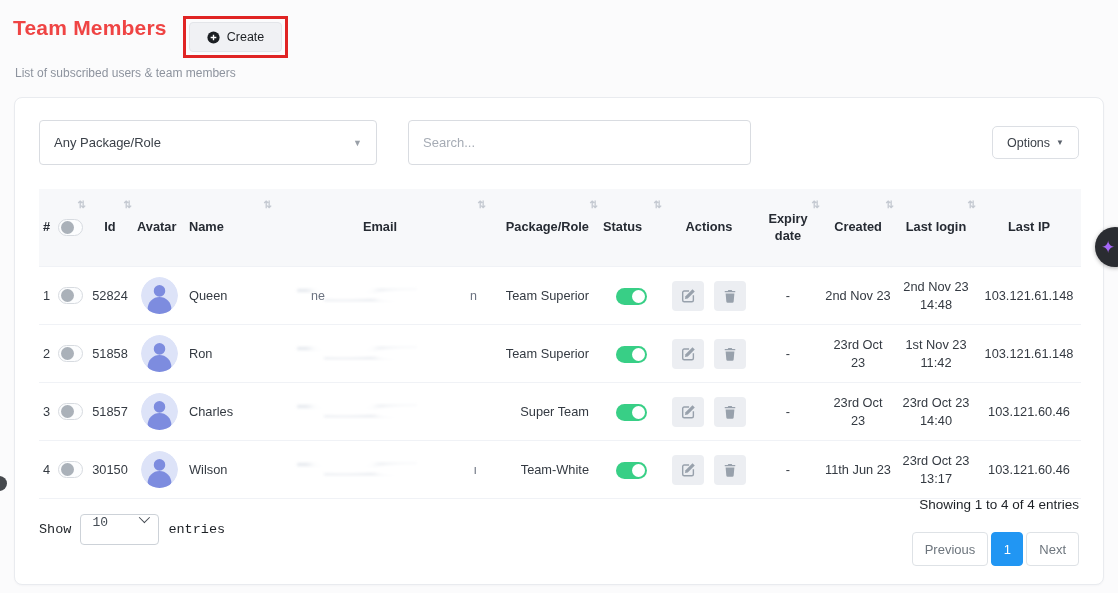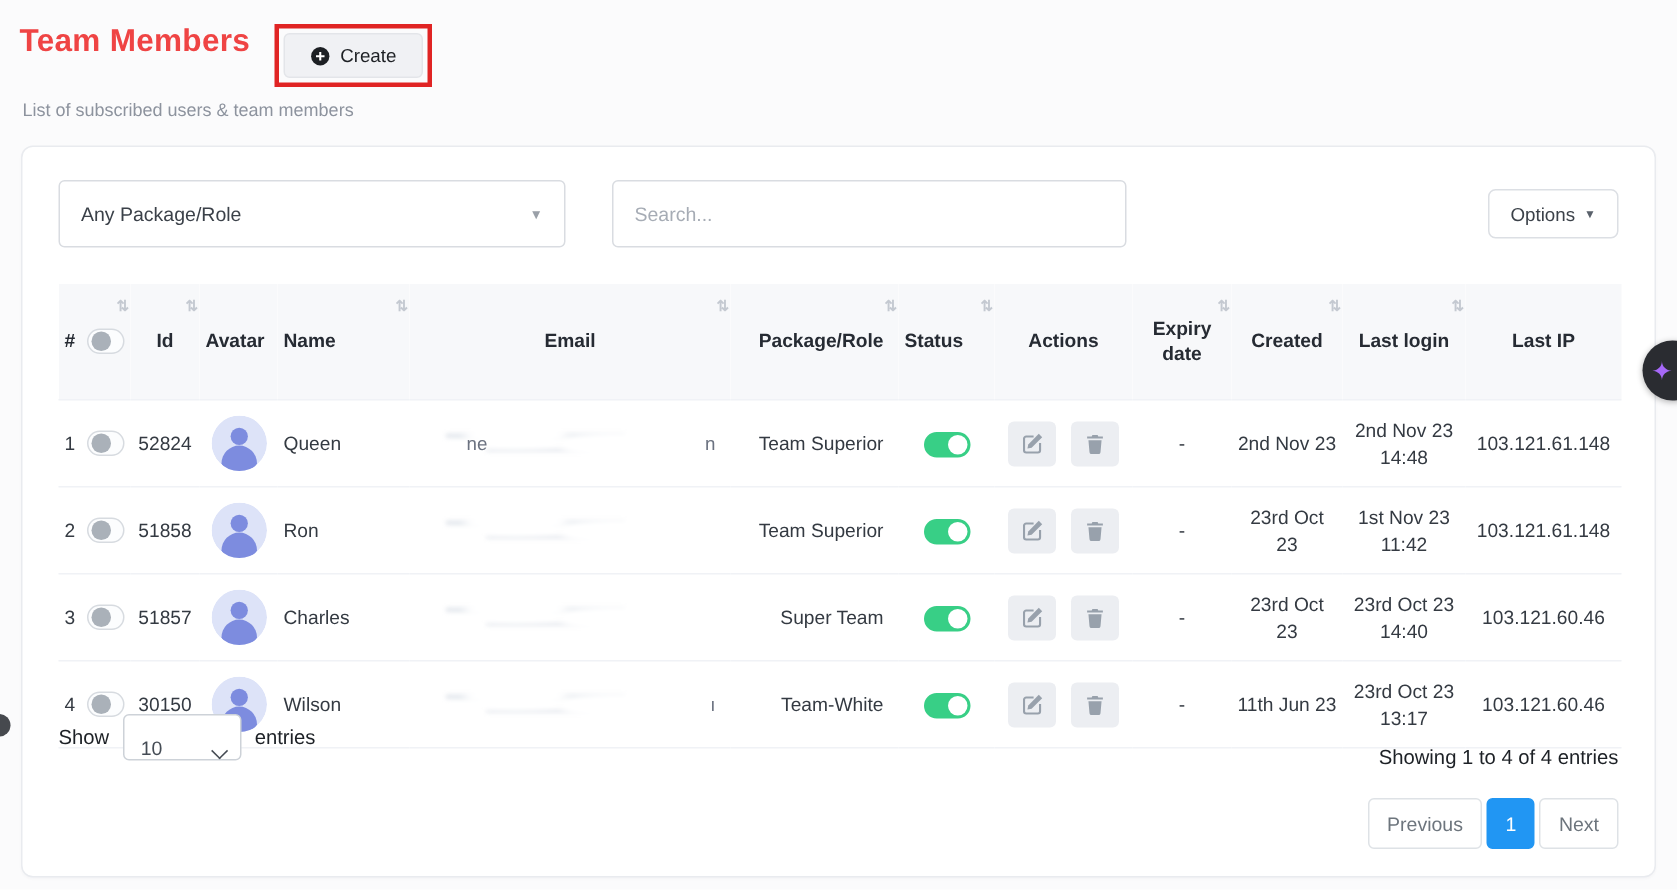--- a/index.html
+++ b/index.html
@@ -83,24 +83,24 @@
     width:32px; height:30px; border:none; border-radius:4px; background:#eceef2;
     cursor:pointer; margin:0 3px;
   }
   
   .smudge { position:relative; height:34px; margin:0 2px; overflow:hidden; }
   .smudge .stroke { position:absolute; background:#e3e7ed; filter:blur(1.5px); border-radius:3px; }
   .smudge .blob { position:absolute; background:#fff; filter:blur(3px); border-radius:50%; }
   .frag { position:absolute; font-size:12.5px; color:#6b7280; top:9px; }
   .frag.l { left:32px; } .frag.r { right:4px; }
   
-  .show-wrap { position:absolute; left:24px; top:378px; display:flex; align-items:center; gap:9px; font-size:13.5px; color:#1d2126; }
+  .show-wrap { position:absolute; left:24px; top:416px; display:flex; align-items:center; gap:9px; font-size:13.5px; color:#1d2126;font-family:Liberation Mono, monospace; }
   .show-select {
     width:79px; height:31px; border:1px solid #cdd2d8; border-radius:4px; background:#fff;
-    display:flex; align-items:flex-end; padding:0 11px; font-size:13px; color:#4a5век058; cursor:pointer; color:#454c55;
+    display:flex; align-items:flex-start; padding:0 11px; font-size:13px; color:#4a5век058; cursor:pointer; color:#454c55;
   }
   .show-select .chev { margin-left:auto; width:8px; height:8px; border-right:1.6px solid #444a52; border-bottom:1.6px solid #444a52; transform:rotate(45deg) translateY(-2px); }
   .showing-text { position:absolute; right:24px; top:399px; font-size:13.5px; color:#1d2126; }
   .pagination { position:absolute; right:24px; top:434px; display:flex; gap:3px;justify-content:space-between; }
   .page-btn {
     min-width:50px; height:34px; padding:0 12px; background:#fff;
     border:1px solid #dee2e6; border-radius:4px; font-size:13px; color:#6d757d;
     display:flex; align-items:center; justify-content:center; cursor:pointer;
   }
   .page-btn.active { background:#2196f3; border-color:#2196f3; color:#fff; min-width:32px; padding:0; }

